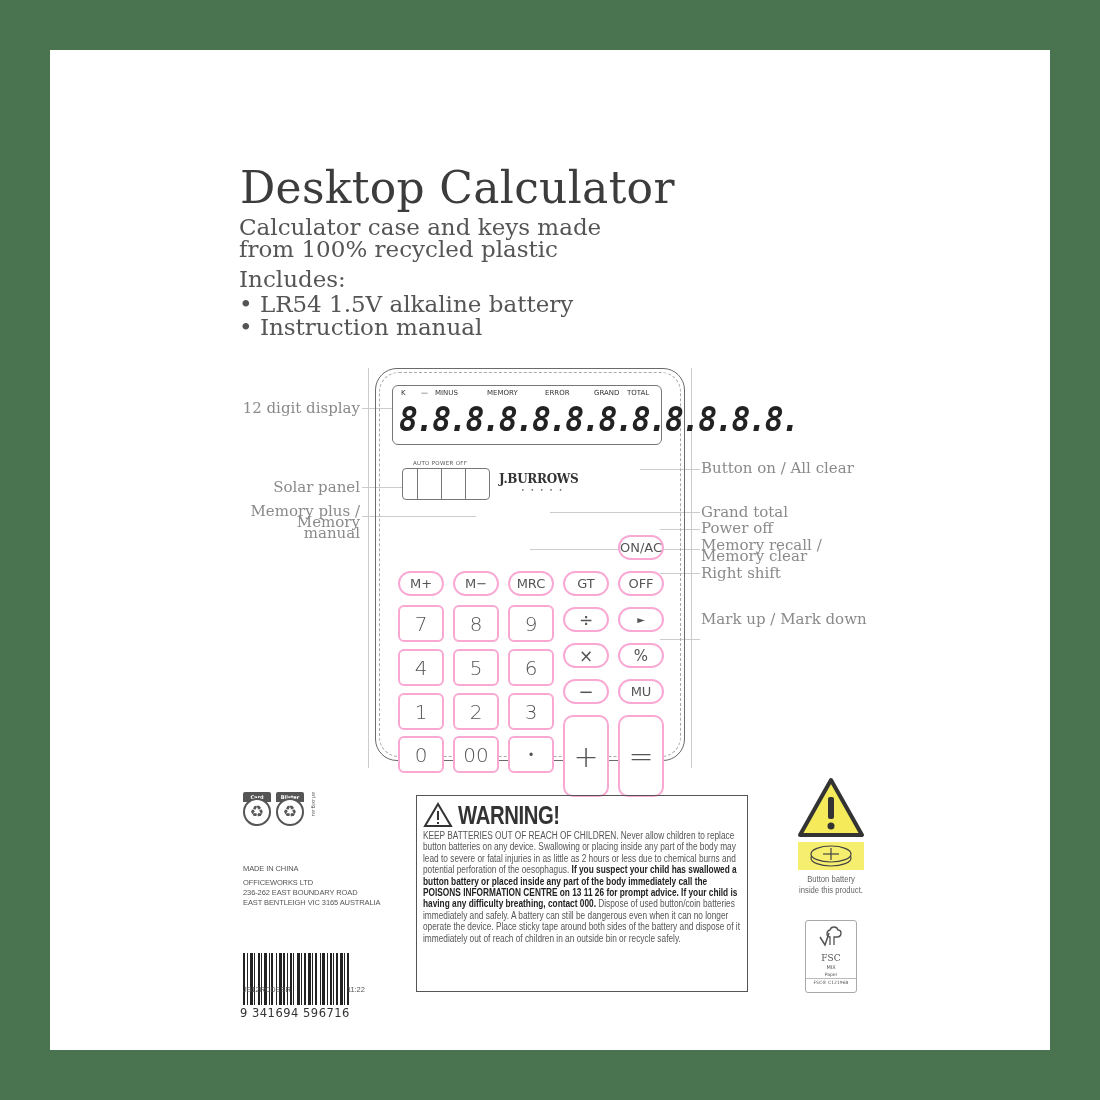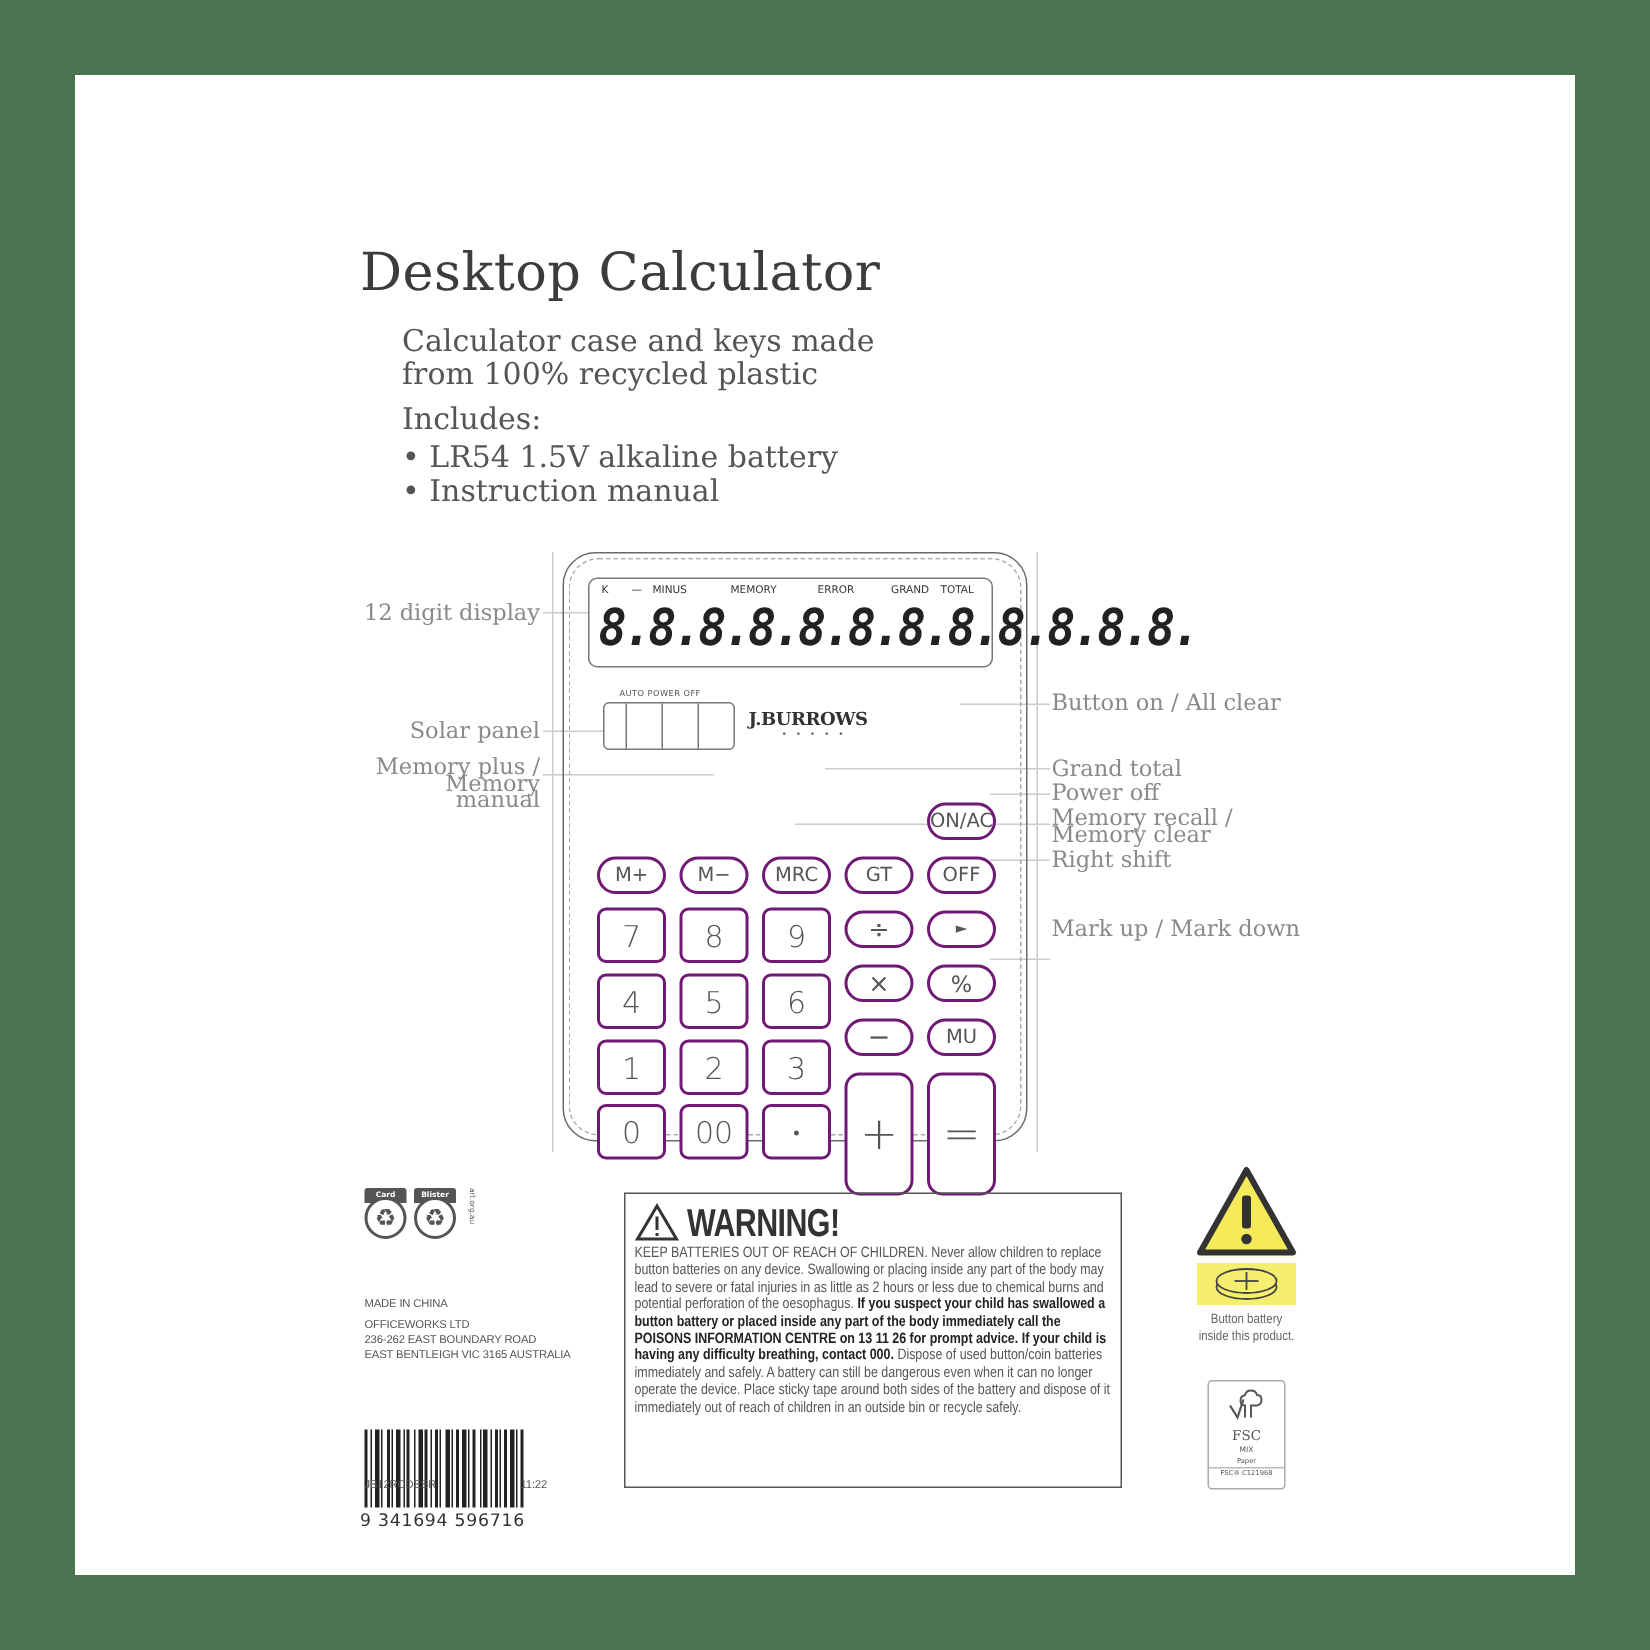--- a/index.html
+++ b/index.html
@@ -11,25 +11,25 @@
       font-family: "DejaVu Serif", serif;
     }
     .card {
       position: absolute; left: 50px; top: 50px;
       width: 1000px; height: 1000px;
       background: #ffffff;
     }
     .abs { position: absolute; }
     .title {
       left: 190px; top: 112px;
-      font-size: 35px; color: #3c3c3c; font-weight: normal;
+      font-size: 44px; color: #3c3c3c; font-weight: normal;
       letter-spacing: 0.3px;
       font-family: "DejaVu Serif", serif;
     }
-    .sub { color: #555; font-size: 20px; line-height: 22px; font-family: "DejaVu Serif", serif; margin-left: 29px; }
+    .sub { color: #555; font-size: 23px; line-height: 22px; font-family: "DejaVu Serif", serif; }
     .desc { left: 189px; top: 166px; }
     .incl { left: 189px; top: 218px; }
     .bul { left: 189px; top: 243px; }
     .bul div { line-height: 23px; }
 
     
     .calc {
       left: 325px; top: 318px; width: 310px; height: 393px;
       border: 1.5px solid #6a6a6a; border-radius: 22px;
       box-sizing: border-box;
@@ -69,21 +69,21 @@
     .brand {
       left: 123px; top: 103px; font-family: "DejaVu Serif", serif;
       font-size: 12px; font-weight: bold; color: #333; letter-spacing: -0.3px;
     }
     .brand-dots {
       left: 145px; top: 117px; font-size: 6px; color: #666; letter-spacing: 2px;
       font-family: "DejaVu Sans", sans-serif;
     }
     .key {
       position: absolute; box-sizing: border-box;
-      border: 2px solid #701a75; background: #fff;
+      border: 2px solid #f9a8d4; background: #fff;
       display: flex; align-items: center; justify-content: center;
       font-family: "DejaVu Sans", sans-serif; color: #555;
     }
     .pill { width: 46px; height: 25px; border-radius: 13px; font-size: 13px; }
     .sq { width: 46px; height: 37px; border-radius: 6px; font-size: 20px; font-weight: 300; }
     .tall { width: 46px; height: 82px; border-radius: 10px; font-size: 30px; font-weight: 300; }
 
     .callout {
       font-family: "DejaVu Serif", serif; font-size: 15px; color: #8a8a8a;
       line-height: 11px;

